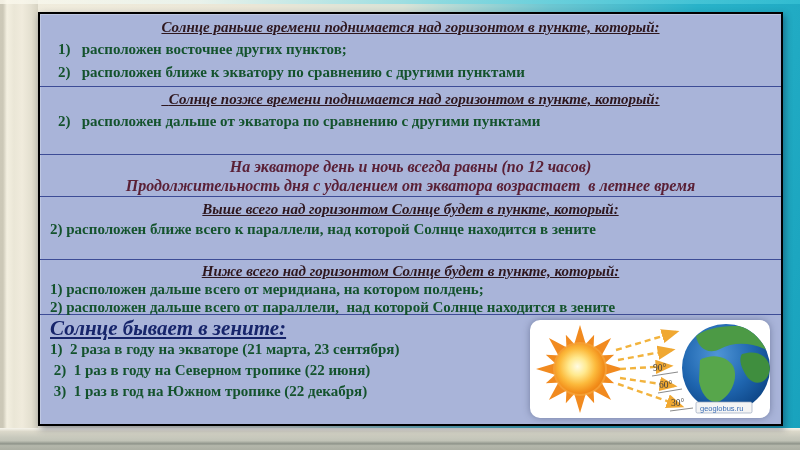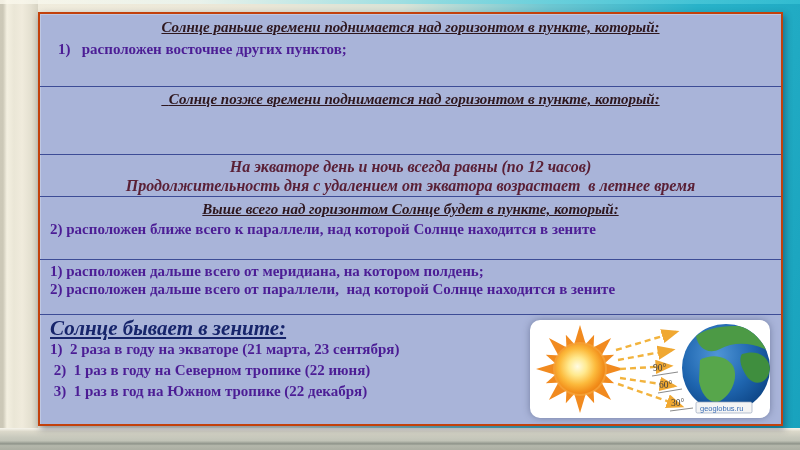--- a/index.html
+++ b/index.html
@@ -19,31 +19,31 @@
     background:linear-gradient(to bottom,#f7f5ec 0%,#dbd8ca 16%,#c8c9bd 42%,#c1c3b7 58%,#8f948a 72%,#b4b7ab 80%,#acafa3 100%);
   }
   .frame-top-bevel{
     position:absolute; left:0; right:0; top:0; height:4px;
     background:linear-gradient(to right,#fbf8ec 0%,#e8f4ef 25%,#7fd9e2 55%,#35c0d4 100%);
     opacity:.8;
   }
   .panel{
     position:absolute; left:38px; top:12px; width:745px; height:414px;
     background:#a9b4d9;
-    border:2px solid #c2410c;
+    border:2px solid #000000;
     box-shadow:2px 3px 7px rgba(20,30,60,.45), inset 1px 1px 0 rgba(255,255,255,.25);
     display:flex; flex-direction:column;
   }
   .sec{ padding:2px 10px 0 10px; position:relative; }
   .divider{ height:1px; background:#3d4c96; flex:none; }
   .sec-title{
     text-align:center; font-weight:bold; font-style:italic;
     text-decoration:underline; font-size:15px; white-space:pre-wrap;
   }
-  .item{ font-weight:bold; font-size:15px; color:#4c1d95; white-space:pre-wrap; }
+  .item{ font-weight:bold; font-size:15px; color:#14532d; white-space:pre-wrap; }
   .t-dark{ color:#2e171e; }
   .t-navy{ color:#17256b; text-align:left; }
   .t-brown{ color:#4e231b; }
   .center-line{
     text-align:center; font-weight:bold; font-style:italic;
     font-size:16px; color:#5a2036; white-space:pre-wrap;
   }
   
   .s1{ height:72px; } .s1 .sec-title{ line-height:22px; } .s1 .item{ line-height:23px; padding-left:8px; }
   .s2{ height:67px; } .s2 .sec-title{ line-height:21px; } .s2 .item{ line-height:22px; padding-left:8px; }
@@ -64,41 +64,44 @@
 
 <div class="frame-left"></div>
 <div class="frame-bottom"></div>
 <div class="frame-top-bevel"></div>
 
 <div class="panel">
 
   <div class="sec s1">
     <div class="sec-title t-dark">Солнце раньше времени поднимается над горизонтом в пункте, который:</div>
     <div class="item">1)   расположен восточнее других пунктов;</div>
+    <div class="item">2)   расположен ближе к экватору по сравнению с другими пунктами</div>
   </div>
   <div class="divider"></div>
 
   <div class="sec s2">
     <div class="sec-title t-dark">  Солнце позже времени поднимается над горизонтом в пункте, который:</div>
+    <div class="item">2)   расположен дальше от экватора по сравнению с другими пунктами</div>
   </div>
   <div class="divider"></div>
 
   <div class="sec s3">
     <div class="center-line">На экваторе день и ночь всегда равны (по 12 часов)</div>
     <div class="center-line">Продолжительность дня с удалением от экватора возрастает  в летнее время</div>
   </div>
   <div class="divider"></div>
 
   <div class="sec s4">
     <div class="sec-title t-dark">Выше всего над горизонтом Солнце будет в пункте, который:</div>
     <div class="item">2) расположен ближе всего к параллели, над которой Солнце находится в зените</div>
   </div>
   <div class="divider"></div>
 
   <div class="sec s5">
+    <div class="sec-title t-dark">Ниже всего над горизонтом Солнце будет в пункте, который:</div>
     <div class="item">1) расположен дальше всего от меридиана, на котором полдень;</div>
     <div class="item">2) расположен дальше всего от параллели,  над которой Солнце находится в зените</div>
   </div>
   <div class="divider"></div>
 
   <div class="sec s6">
     <div class="sec-title t-navy">Солнце бывает в зените:</div>
     <div class="item">1)  2 раза в году на экваторе (21 марта, 23 сентября)</div>
     <div class="item"> 2)  1 раз в году на Северном тропике (22 июня)</div>
     <div class="item"> 3)  1 раз в год на Южном тропике (22 декабря)</div>

